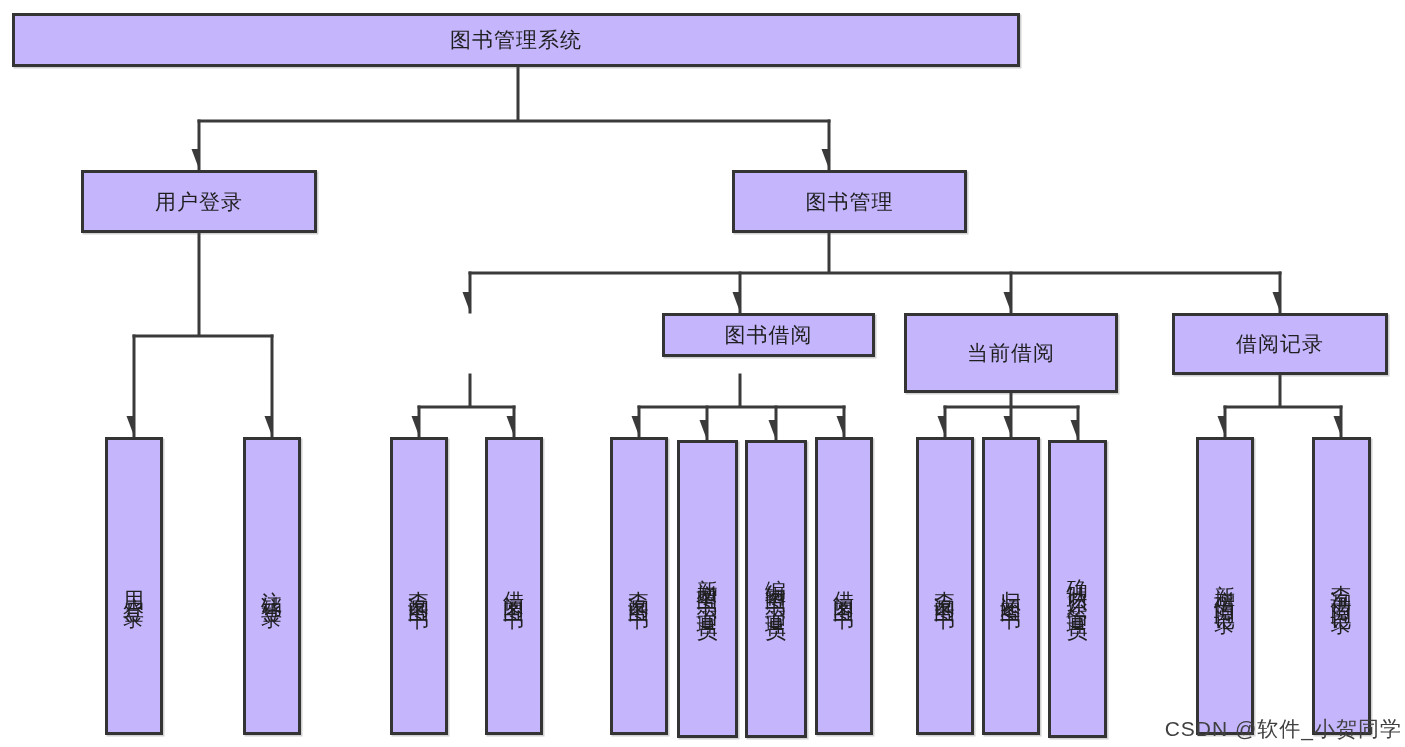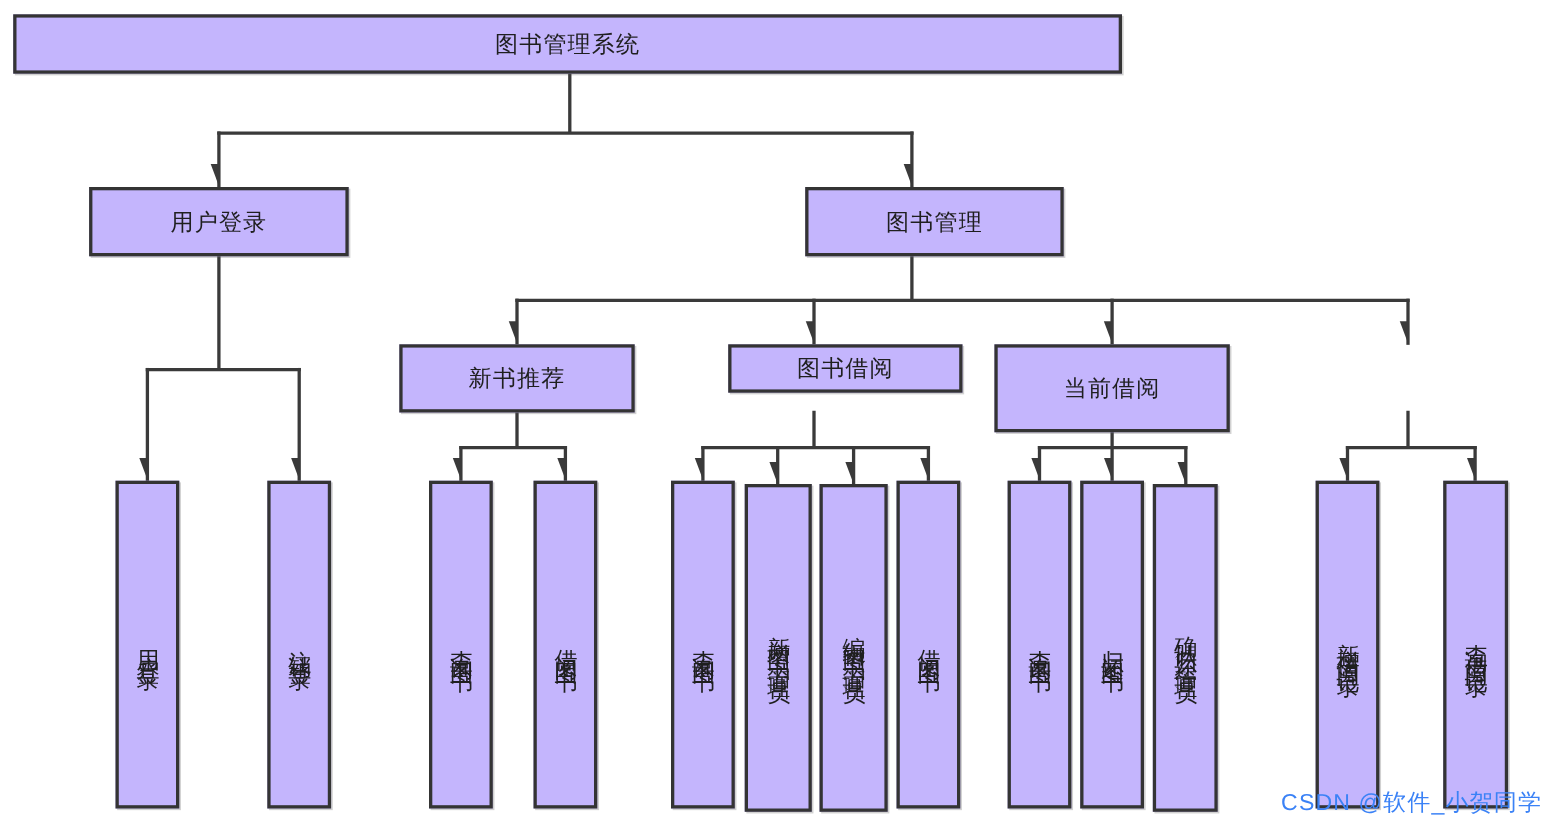--- a/index.html
+++ b/index.html
@@ -14,21 +14,21 @@
     box-shadow:1.5px 1.5px 0 rgba(90,90,90,0.28);
     display:flex;align-items:center;justify-content:center;box-sizing:border-box;
   }
   .hlabel{font-size:21px;letter-spacing:1px;white-space:nowrap;}
   .vlabel{
     writing-mode:vertical-rl;text-orientation:mixed;
     font-size:21px;letter-spacing:6px;line-height:1;white-space:nowrap;
   }
   .watermark{
     position:absolute;right:3px;bottom:4px;z-index:5;
-    font-size:21px;color:#3b82f6;letter-spacing:1px;white-space:nowrap;
+    font-size:21px;color:#404040;letter-spacing:1px;white-space:nowrap;
   }
 </style>
 </head>
 <body>
 
 <div class="stage">
 
   <svg class="wires" viewBox="0 0 1405 747" xmlns="http://www.w3.org/2000/svg">
     <defs>
       <marker id="arrow" markerUnits="userSpaceOnUse" markerWidth="24" markerHeight="18" refX="20" refY="0" orient="auto">
@@ -88,28 +88,28 @@
     <span class="hlabel">图书管理系统</span>
   </div>
 
   <div class="box" style="left:81px;top:170px;width:236px;height:63px">
     <span class="hlabel">用户登录</span>
   </div>
   <div class="box" style="left:732px;top:170px;width:235px;height:63px">
     <span class="hlabel">图书管理</span>
   </div>
 
-  <div class="box" style="left:363px;top:313px;width:214px;height:62px">
-    <span class="hlabel">新书推荐</span>
-  </div>
   <div class="box" style="left:662px;top:313px;width:213px;height:44px">
     <span class="hlabel">图书借阅</span>
   </div>
   <div class="box" style="left:904px;top:313px;width:214px;height:80px">
     <span class="hlabel">当前借阅</span>
+  </div>
+  <div class="box" style="left:1172px;top:313px;width:216px;height:62px">
+    <span class="hlabel">借阅记录</span>
   </div>
 
   <div class="box" style="left:105px;top:437px;width:58px;height:298px">
     <span class="vlabel">用户登录</span>
   </div>
   <div class="box" style="left:243px;top:437px;width:58px;height:298px">
     <span class="vlabel">注销登录</span>
   </div>
 
   <div class="box" style="left:390px;top:437px;width:58px;height:298px">

